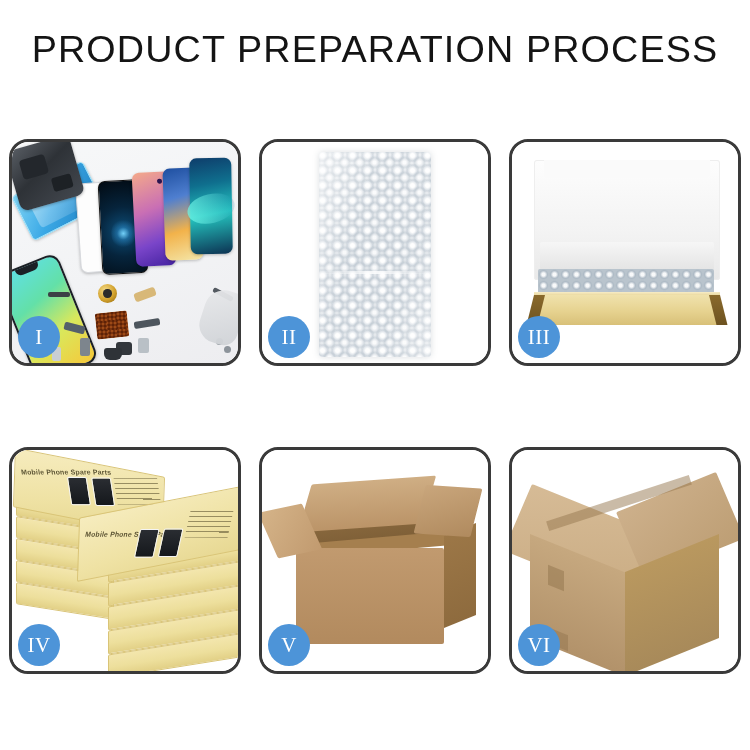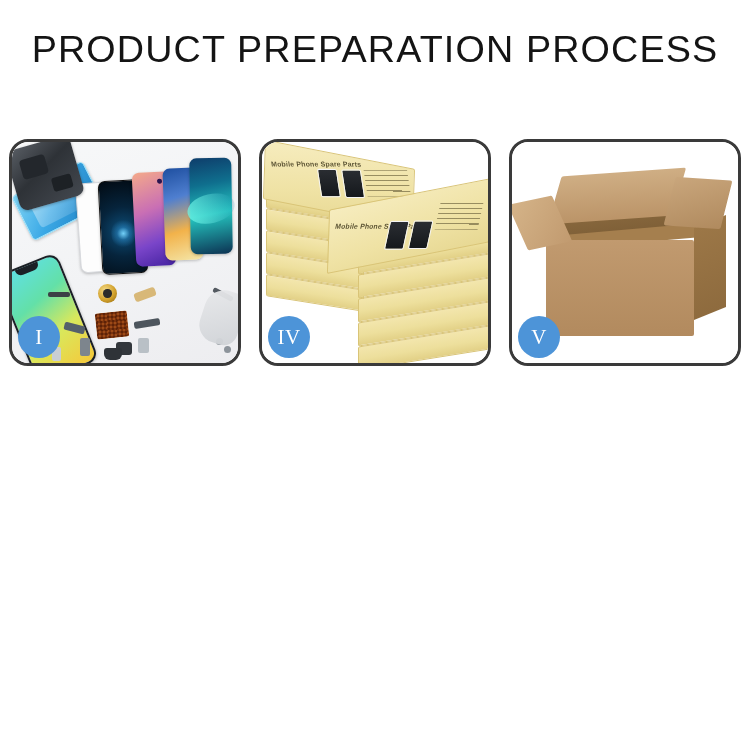--- a/index.html
+++ b/index.html
@@ -626,21 +626,44 @@
         <div class="part p1-p8"></div>
         <div class="part p1-p9"></div>
         <div class="part p1-p10"></div>
         <div class="part p1-p11"></div>
         <div class="part p1-p12"></div>
         <div class="p1-hand"></div>
       </div>
       <div class="badge">I</div>
     </div>
 
-
+    <div class="panel">
+      <div class="panel-photo">
+        <div class="p2-bg"></div>
+        <div class="p2-wrap">
+          <div class="p2-bubbles"></div>
+          <div class="p2-bubbles2"></div>
+          <div class="p2-seam"></div>
+          <div class="p2-sheen"></div>
+        </div>
+      </div>
+      <div class="badge">II</div>
+    </div>
+
+    <div class="panel">
+      <div class="panel-photo">
+        <div class="p3-bg"></div>
+        <div class="p3-lid"></div>
+        <div class="p3-foam"></div>
+        <div class="p3-bubblerow"></div>
+        <div class="p3-rim"></div>
+        <div class="p3-front"></div>
+      </div>
+      <div class="badge">III</div>
+    </div>
 
     <div class="panel">
       <div class="panel-photo">
         <div class="p4-bg"></div>
         <div class="yellowbox p4-e1"></div>
         <div class="yellowbox p4-e2"></div>
         <div class="yellowbox p4-e3"></div>
         <div class="yellowbox p4-e4"></div>
         <div class="yellowbox p4-e5"></div>
         <div class="yellowbox p4-f1"></div>
@@ -674,15 +697,28 @@
         <div class="p5-rim"></div>
         <div class="p5-body"></div>
         <div class="p5-sideface"></div>
         <div class="p5-flapTop"></div>
         <div class="p5-flapL"></div>
         <div class="p5-flapR"></div>
       </div>
       <div class="badge">V</div>
     </div>
 
+    <div class="panel">
+      <div class="panel-photo">
+        <div class="p6-bg"></div>
+        <div class="p6-top"></div>
+        <div class="p6-top2"></div>
+        <div class="p6-tape"></div>
+        <div class="p6-left"></div>
+        <div class="p6-right"></div>
+        <div class="p6-tab1"></div>
+        <div class="p6-tab2"></div>
+      </div>
+      <div class="badge">VI</div>
+    </div>
 
   </div>
 </div>
 
 </body></html>

